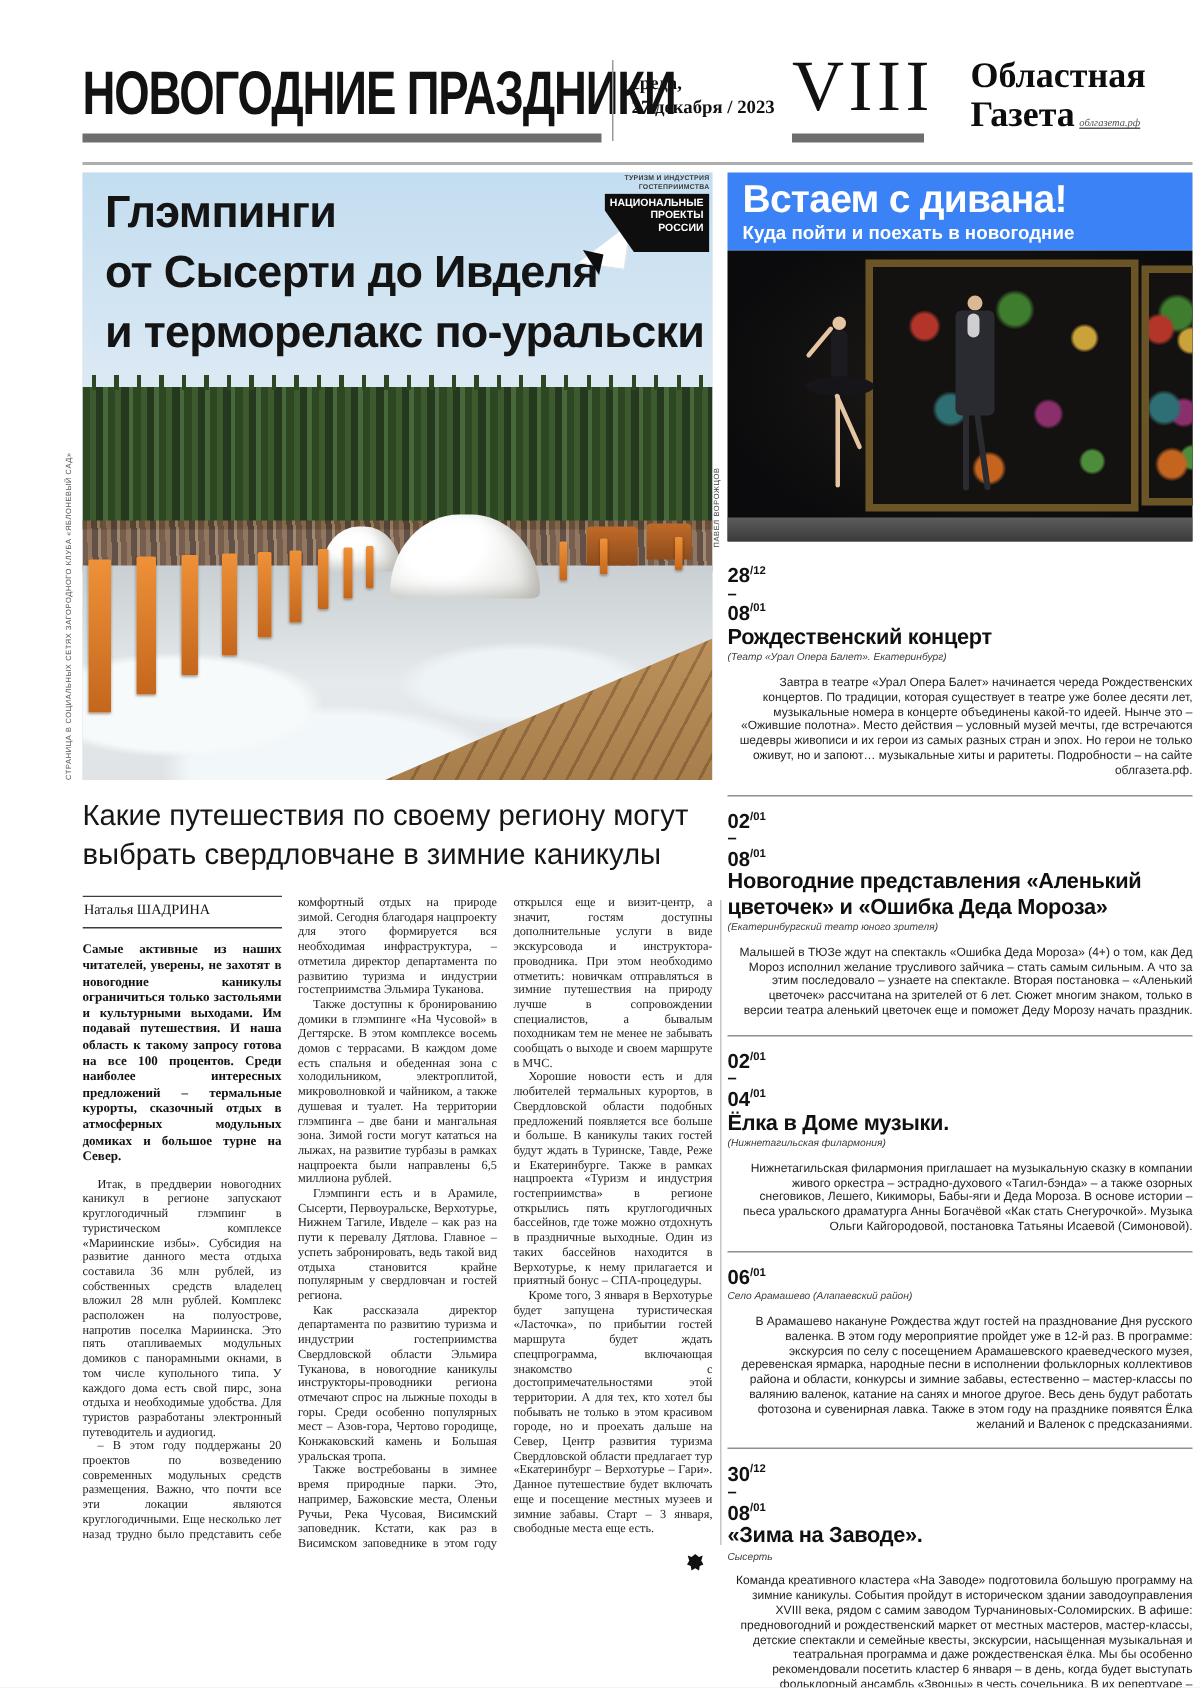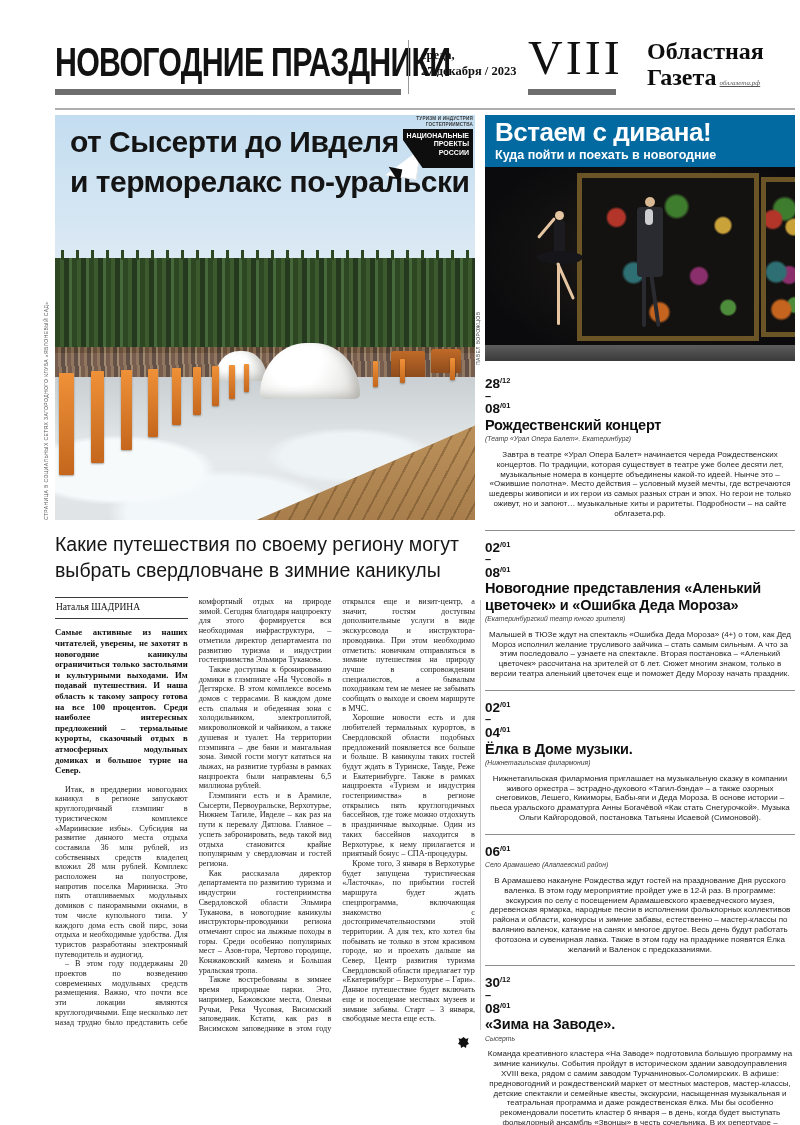--- a/index.html
+++ b/index.html
@@ -72,21 +72,21 @@
       font:400 8.2px/9.7px "Liberation Serif",serif;text-align:justify;color:#222;
       hyphens:auto;-webkit-hyphens:auto;}
   .byline{border-top:1px solid #3c3c3c;border-bottom:1px solid #3c3c3c;
       padding:4px 0 5px 1px;margin-bottom:8px;font:400 9.5px/1.2 "Liberation Serif",serif;color:#111;}
   .lead{font-weight:700;font-size:8.7px;line-height:10.6px;margin:0 0 9px 0;color:#111;}
   .para{margin:0;text-indent:10px;}
   .end-mark{position:absolute;left:458px;top:1036px;z-index:2;}
 
   
   .panel{position:absolute;left:485px;top:115px;width:310px;}
-  .panel-head{height:52px;background:#0369a1;color:#ffffff;padding:3px 16px 0 10px;box-sizing:border-box;}
+  .panel-head{height:52px;background:#3b82f6;color:#ffffff;padding:3px 16px 0 10px;box-sizing:border-box;}
   .panel-title{font:700 26px/1.1 "Liberation Sans",sans-serif;letter-spacing:-.5px;}
   .panel-subtitle{font:700 12.5px/1.25 "Liberation Sans",sans-serif;margin-top:1px;}
 
   .ballet{position:relative;width:310px;height:194px;overflow:hidden;
       background:radial-gradient(ellipse at 55% 45%,#211d18 0%,#0b0b0d 75%);}
   .mosaic{position:absolute;border:5px solid #6b5526;background:
       radial-gradient(circle 18px at 20% 25%,#b3352a 0 45%,transparent 60%),
       radial-gradient(circle 22px at 55% 18%,#3f7d2e 0 45%,transparent 60%),
       radial-gradient(circle 16px at 82% 30%,#caa23a 0 45%,transparent 60%),
       radial-gradient(circle 20px at 30% 60%,#2e6f73 0 45%,transparent 60%),
@@ -106,21 +106,21 @@
 
   .events{margin-top:6px;}
   .event{display:flex;padding:9px 0 11px 0;border-bottom:1px solid #8f8f8f;flex-direction:column;}
   .event:last-child{border-bottom:none;}
   .ev-dates{width:50px;flex-shrink:0;font:700 13.5px/1.15 "Liberation Sans",sans-serif;color:#111;}
   .ev-dates sup{font-size:7.5px;}
   .ev-dash{display:block;font:700 11px/0.9 "Liberation Sans",sans-serif;}
   .ev-content{flex:1;}
   .ev-title{font:700 14.5px/1.12 "Liberation Sans",sans-serif;color:#101010;letter-spacing:-.2px;}
   .ev-venue{font:italic 400 6.8px/1.3 "Liberation Sans",sans-serif;color:#3b3b3b;margin-top:2px;}
-  .ev-body{font:400 8px/9.8px "Liberation Sans",sans-serif;color:#1d1d1d;margin-top:6px;text-align:center;}
+  .ev-body{font:400 8px/9.8px "Liberation Sans",sans-serif;color:#1d1d1d;margin-top:6px;text-align:right;}
 
   .col-divider{position:absolute;left:480px;top:600px;width:1px;height:430px;background:#c6c6c6;}
 </style>
 </head>
 <body>
 
 <div class="page">
 
   <div class="masthead">
     <div class="section-title">НОВОГОДНИЕ ПРАЗДНИКИ</div>
@@ -159,20 +159,21 @@
     <div class="fence-post" style="left:157px;top:251px;width:7px;height:40px;"></div>
     <div class="fence-post" style="left:174px;top:250px;width:6px;height:34px;"></div>
     <div class="fence-post" style="left:189px;top:249px;width:5px;height:28px;"></div>
     <div class="fence-post" style="left:318px;top:246px;width:5px;height:26px;"></div>
     <div class="fence-post" style="left:345px;top:244px;width:5px;height:24px;"></div>
     <div class="fence-post" style="left:395px;top:243px;width:5px;height:22px;"></div>
   </div>
   <div class="photo-credit-left">СТРАНИЦА В СОЦИАЛЬНЫХ СЕТЯХ ЗАГОРОДНОГО КЛУБА «ЯБЛОНЕВЫЙ САД»</div>
 
   <div class="headline">
+    <div>Глэмпинги</div>
     <div>от Сысерти до Ивделя</div>
     <div>и терморелакс по-уральски</div>
   </div>
 
   <div class="np-badge">
     <div class="np-top">ТУРИЗМ И ИНДУСТРИЯ ГОСТЕПРИИМСТВА</div>
     <div class="np-wing"></div>
     <div class="np-black">
       <div>НАЦИОНАЛЬНЫЕ</div>
       <div>ПРОЕКТЫ</div>

